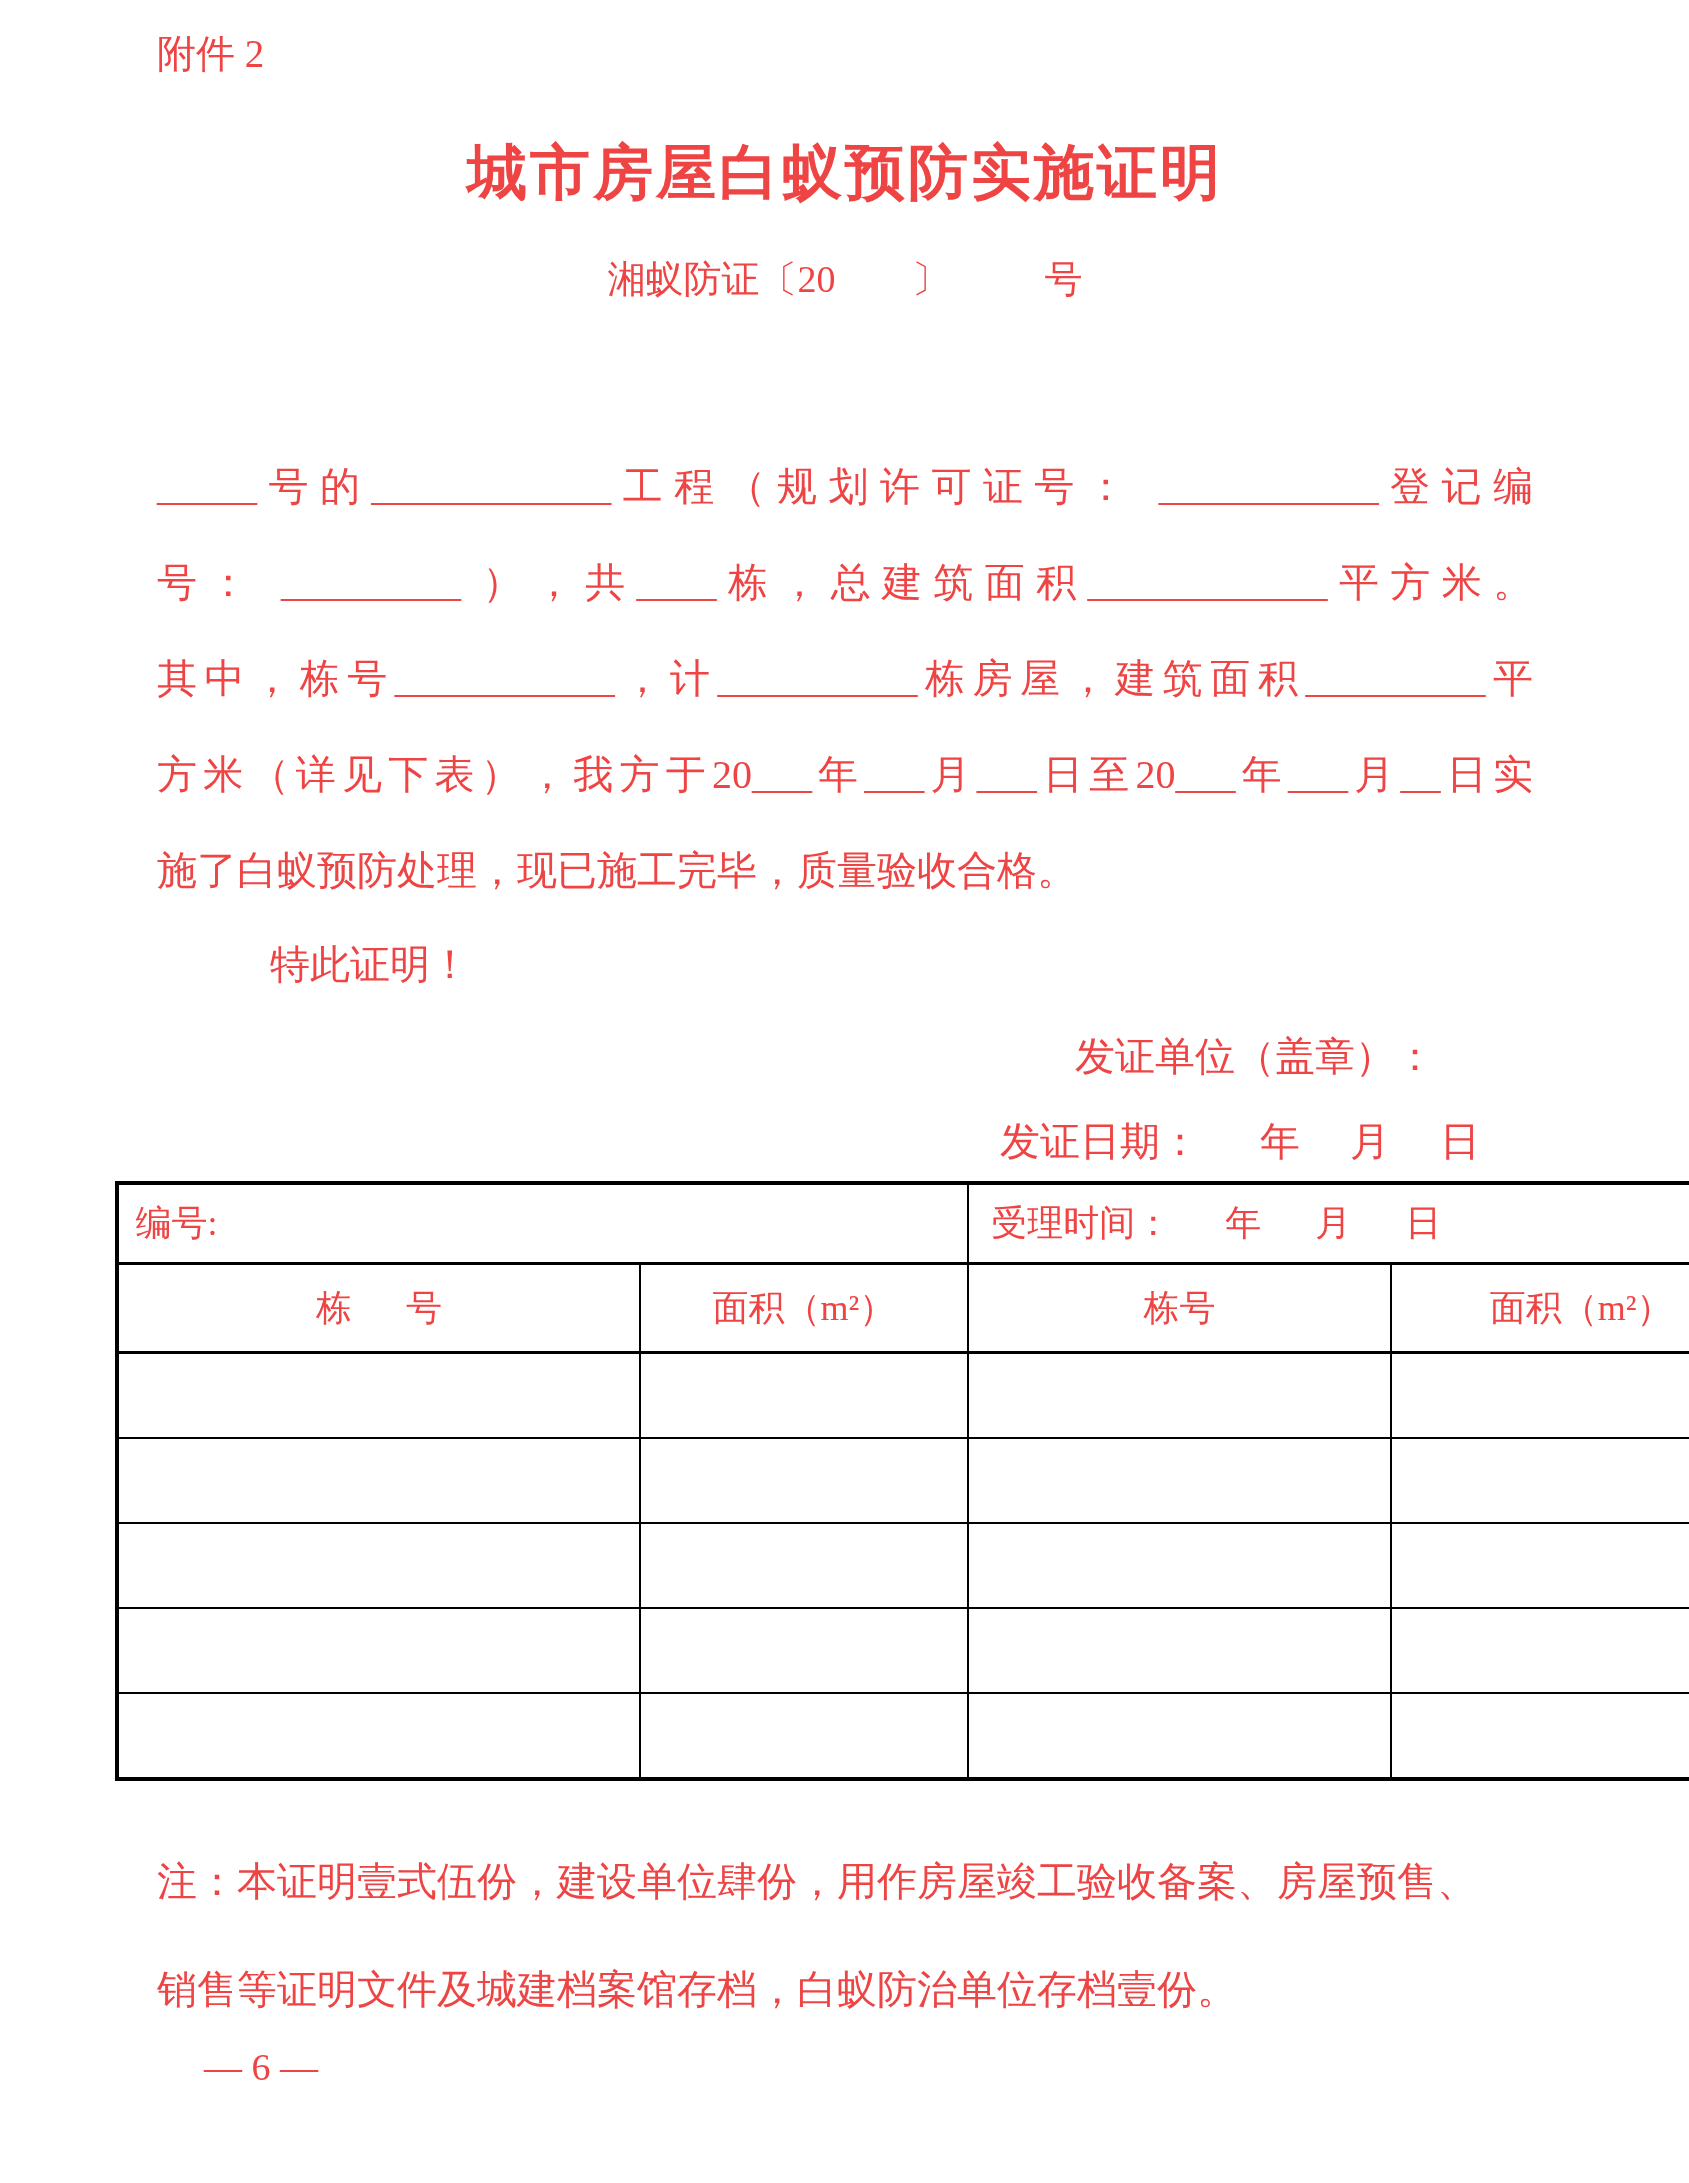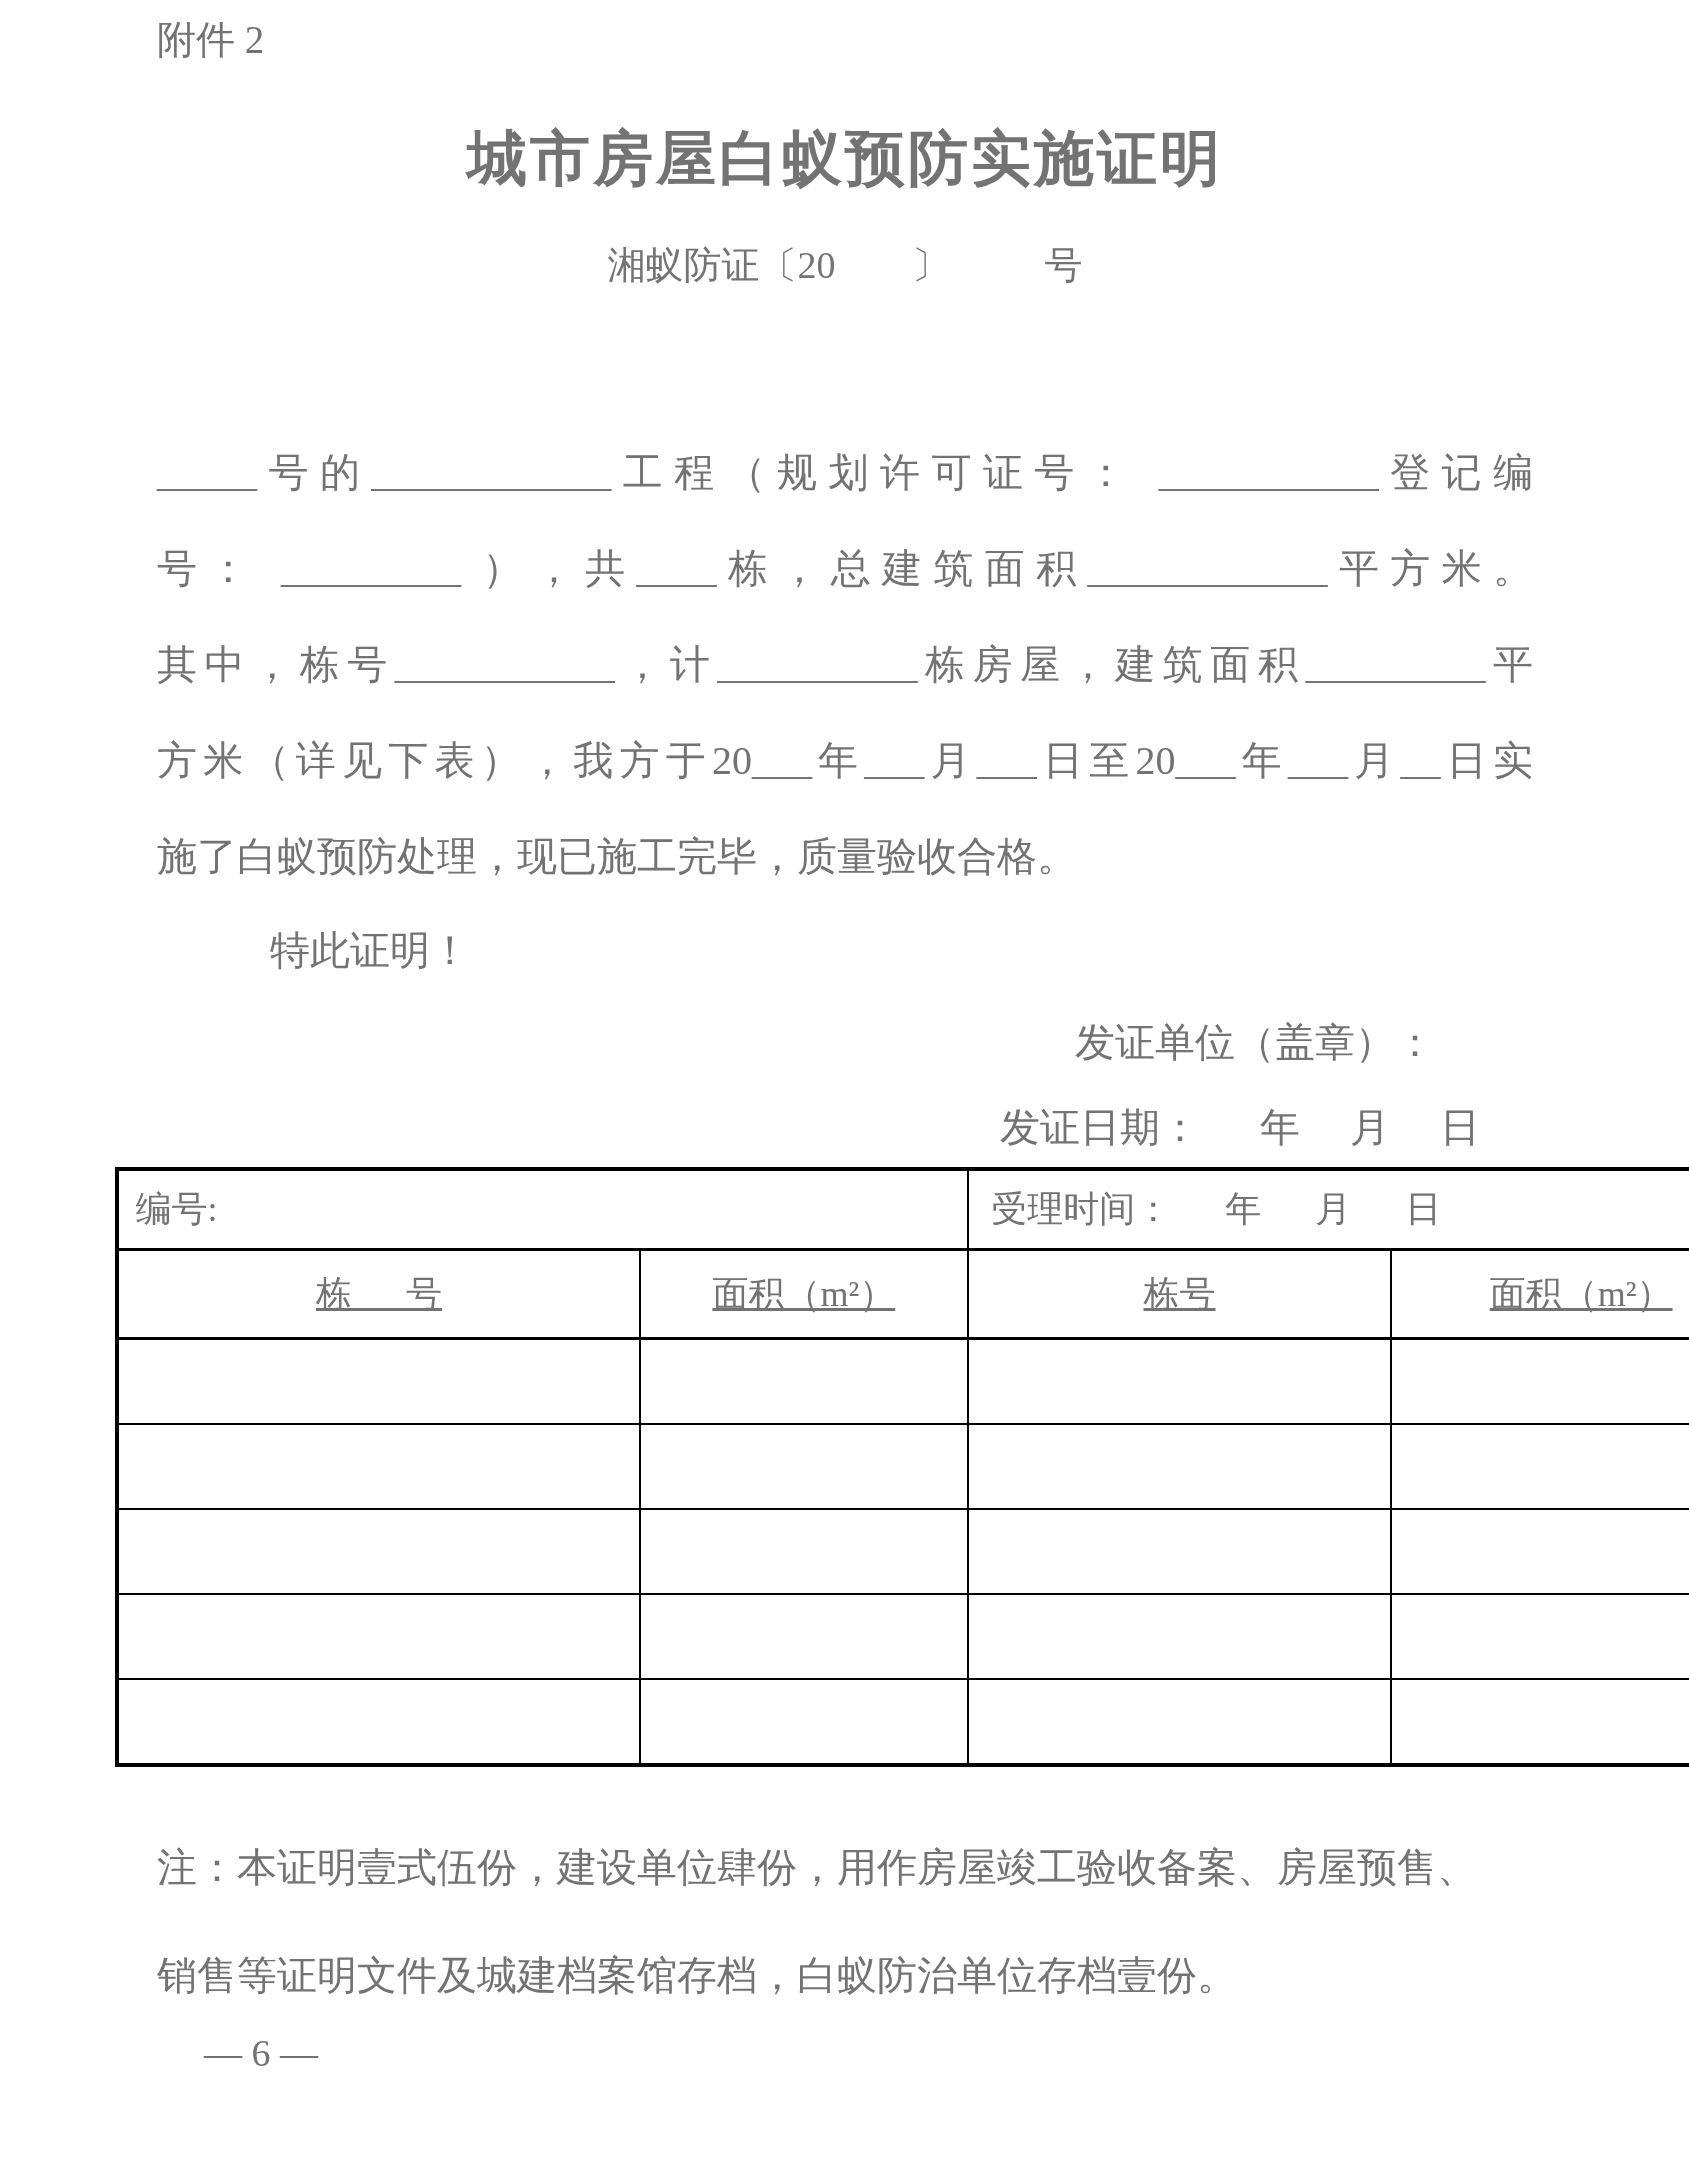--- a/index.html
+++ b/index.html
@@ -1,22 +1,22 @@
 <!DOCTYPE html>
 <html style="font-size:12px"><head>
 <meta charset="utf-8">
 <style>
   html,body { margin:0; padding:0; background:#ffffff; }
   .page {
     position:relative;
     width:1690px; height:2183px;
     box-sizing:border-box;
-    padding:15px 157px 0 157px;
+    padding:29px 157px 0 157px;
     background:#ffffff;
-    color:#737373;
+    color:#ef4444;
     font-family:"Liberation Serif","DejaVu Serif",serif;
     overflow:hidden;
   }
   .attachment { font-size:39px; line-height:50px; }
   .title {
     margin-top:63px;
     text-align:center;
     font-size:60px; line-height:63px;
     font-weight:bold;
     letter-spacing:3px;
@@ -52,21 +52,21 @@
   table.area-table td, table.area-table th {
     border:2.3px solid #000;
     font-size:36px;
     font-weight:normal;
     vertical-align:middle;
     overflow:hidden;
   }
   tr.serial-row td { height:75px; border-bottom-width:3.8px; text-align:left; }
   td.serial-cell   { padding-left:16.6px; font-size:38px; }
   td.accepted-cell { padding-left:22.6px; font-size:38px; white-space:pre; }
-  tr.header-row th { height:84px; border-bottom-width:3.8px; text-align:center; white-space:pre;text-decoration:underline; }
+  tr.header-row th { height:84px; border-bottom-width:3.8px; text-align:center; white-space:pre; }
   tr.data-row td   { height:81px; }
   .note-block { margin-top:47px; }
   .note-line  { font-size:40px; line-height:108px; height:108px; white-space:nowrap; }
   .page-num   { margin-top:1.5px; margin-left:47px; font-size:38px; line-height:42px; white-space:pre; }
 </style>
 </head>
 <body>
 
 <div class="page">
 

